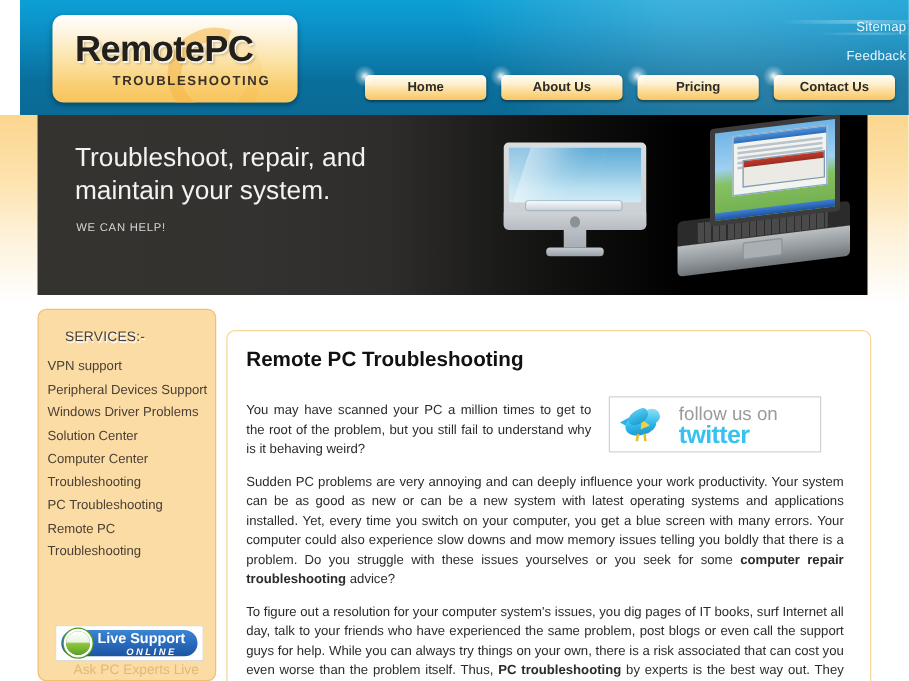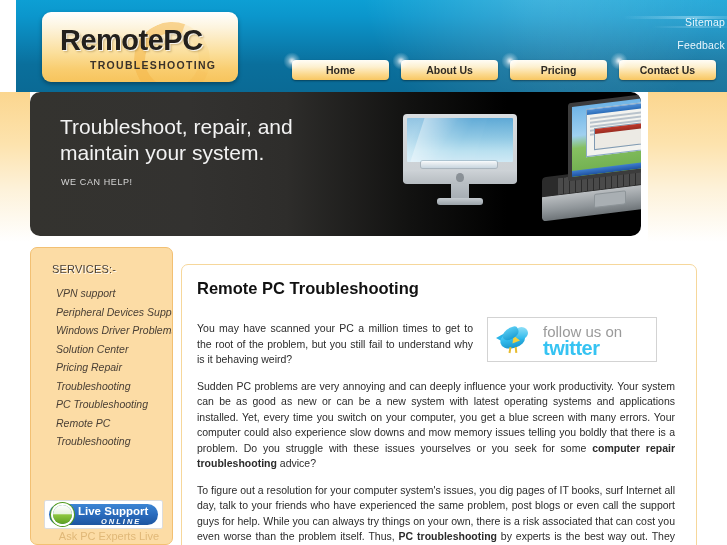--- a/index.html
+++ b/index.html
@@ -152,25 +152,24 @@
     height: 150px;
     background: linear-gradient(to bottom, #fbd68f 0%, #fde3ae 35%, #fdf2da 65%, #ffffff 100%);
   }
   .side-strip.left { left: 0; }
   .side-strip.right { left: 648px; width: 79px; }
 
   
   .hero {
     position: absolute;
     left: 30px; top: 92px;
-    width: 611px;
+    width: 664px;
     height: 144px;
     background: linear-gradient(to right, #34332f 0%, #333230 26%, #2e2d2b 42%, #121211 62%, #000000 78%, #000000 100%);
     overflow: hidden;
-    border-radius: 10px;
   }
   .hero h2 {
     position: absolute;
     left: 30px; top: 22px;
     margin: 0;
     font-size: 21px;
     font-weight: normal;
     line-height: 1.25;
     color: #f2f2f2;
     font-family: "Liberation Sans", sans-serif;
@@ -362,29 +361,28 @@
   }
   .svc-list {
     position: absolute;
     left: 0; top: 36px;
     width: 143px;
     margin: 0; padding: 0;
     list-style: none;
   }
   .svc-list li a {
     display: block;
-    padding: 0 4px 0 25px;
+    padding: 0 4px 0 7px;
     height: 18.5px;
     line-height: 18.5px;
     font-size: 10.5px;
     color: #4a4036;
     text-decoration: none;
     white-space: nowrap;
     font-family: "Liberation Sans", sans-serif;
-    font-style: italic;
   }
 
   
   .livesupport {
     position: absolute;
     left: 13px; top: 252px;
     width: 117px; height: 27px;
     background: #ffffff;
     border: 1px solid #dcdcdc;
     border-radius: 2px;
@@ -646,21 +644,21 @@
       <li>
           <a href="#">Peripheral Devices Support</a>
         </li>
       <li>
           <a href="#">Windows Driver Problems</a>
         </li>
       <li>
           <a href="#">Solution Center</a>
         </li>
       <li>
-          <a href="#">Pricing Repair</a>
+          <a href="#">Computer Center</a>
         </li>
       <li>
           <a href="#">Troubleshooting</a>
         </li>
       <li>
           <a href="#">PC Troubleshooting</a>
         </li>
       <li>
           <a href="#">Remote PC</a>
         </li>

